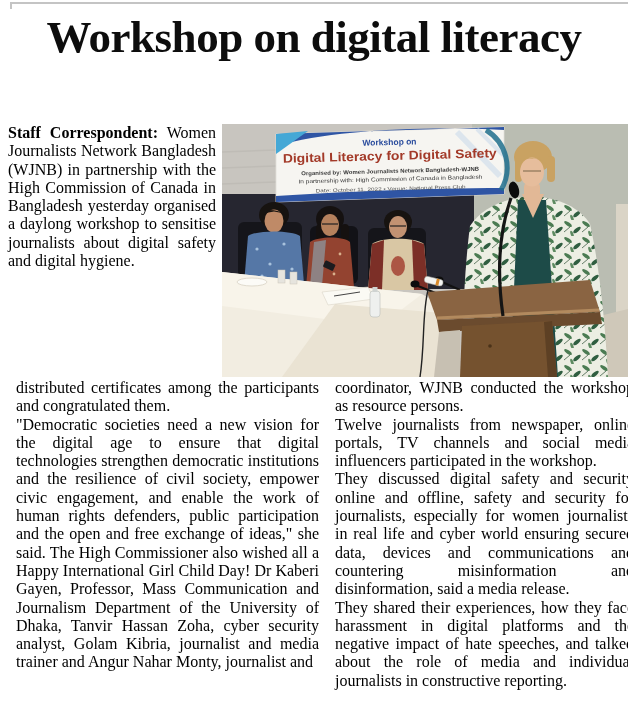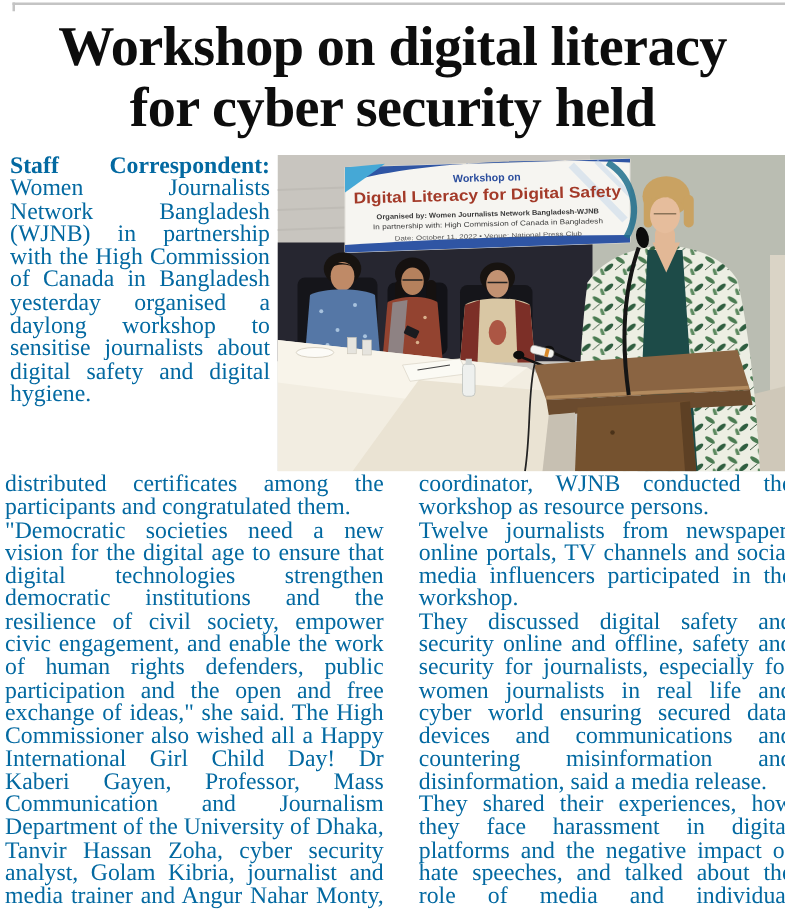--- a/index.html
+++ b/index.html
@@ -6,41 +6,40 @@
   .page{
     position:relative;width:628px;height:727px;background:#ffffff;
     font-family:"Liberation Serif","DejaVu Serif",serif;color:#161616;overflow:hidden;
   }
   .top-rule{position:absolute;left:10px;top:2px;width:618px;height:2px;background:#c4c4c4;}
   .top-rule-stub{position:absolute;left:10px;top:2px;width:2px;height:7px;background:#c4c4c4;}
   .headline{
     position:absolute;left:0;top:13px;width:628px;text-align:center;
     font-weight:bold;font-size:45px;line-height:49px;color:#0d0d0d;letter-spacing:-0.5px;
   }
-  .bodytext{font-size:19px;line-height:18.3px;text-align:justify;color:#0369a1;}
+  .bodytext{font-size:16px;line-height:18.3px;text-align:justify;color:#000000;}
   .bodytext p{margin:0;}
   .col-narrow{position:absolute;left:8px;top:124px;width:208px;}
-  .col-wide{position:absolute;left:4px;top:379px;width:303px;}
+  .col-wide{position:absolute;left:16px;top:379px;width:303px;}
   .col-right{position:absolute;left:335px;top:379px;width:299px;}
   .byline{font-weight:bold;}
   .photo{position:absolute;left:222px;top:124px;width:406px;height:253px;}
   .photo svg{display:block;}
   .banner-text{font-family:"Liberation Sans","DejaVu Sans",sans-serif;}
 </style>
 </head>
 <body>
 
 <div class="page">
 
   <div class="top-rule"></div>
   <div class="top-rule-stub"></div>
 
   <div class="headline">
     <div>Workshop on digital literacy</div>
-    <div>for cyber security held</div>
   </div>
 
   <div class="bodytext col-narrow">
     <p><span class="byline">Staff Correspondent:</span><span> Women Journalists Network Bangladesh (WJNB) in partnership with the High Commission of Canada in Bangladesh yesterday organised a daylong workshop to sensitise journalists about digital safety and digital hygiene.</span></p>
   </div>
 
   <div class="bodytext col-wide">
     <p>distributed certificates among the participants and congratulated them.</p>
     <p>"Democratic societies need a new vision for the digital age to ensure that digital technologies strengthen democratic institutions and the resilience of civil society, empower civic engagement, and enable the work of human rights defenders, public participation and the open and free exchange of ideas," she said. The High Commissioner also wished all a Happy International Girl Child Day! Dr Kaberi Gayen, Professor, Mass Communication and Journalism Department of the University of Dhaka, Tanvir Hassan Zoha, cyber security analyst, Golam Kibria, journalist and media trainer and Angur Nahar Monty, journalist and</p>
   </div>

